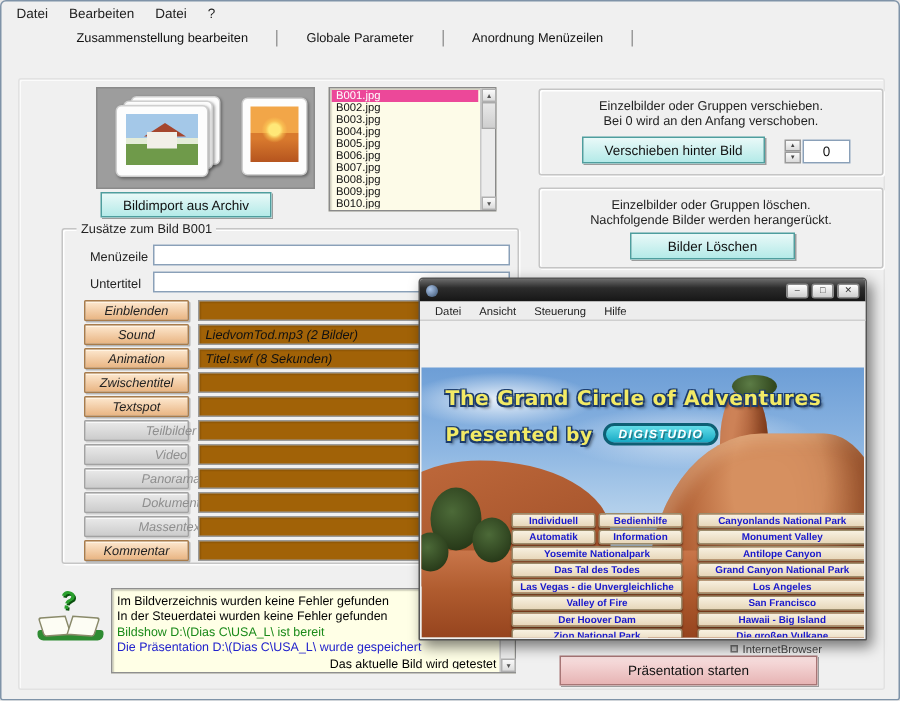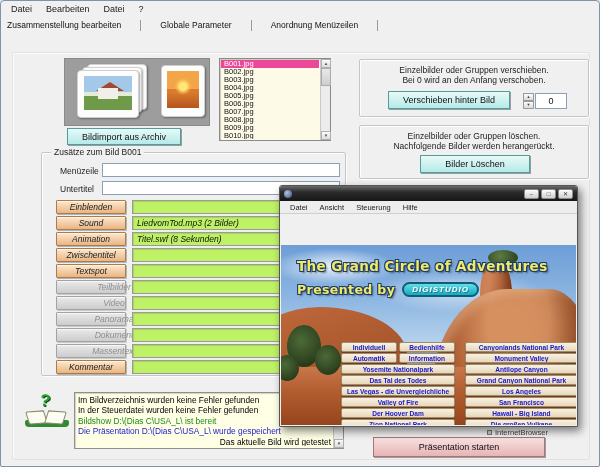--- a/index.html
+++ b/index.html
@@ -6,21 +6,21 @@
   html,body { width:600px; height:467px; background:#e8e8e8; font-family:"Liberation Sans",sans-serif; }
   .window { position:relative; width:600px; height:467px; background:#f0f0f0;
             border:1px solid #7f93a8; border-radius:4px 4px 2px 2px; overflow:hidden; }
   .titlebar { height:17px; background:linear-gradient(#f5f9fd,#dde8f4 45%,#cfdeee);
               display:flex; align-items:center; padding:0 5px; border-bottom:1px solid #c3cfdc; }
   .app-icon { width:9px; height:9px; border-radius:2px; margin-right:5px;
               background:linear-gradient(135deg,#9a5a48,#4a241c); flex:none; }
   .title { font-size:9px; color:#3c3c3c; white-space:nowrap; }
   .menubar { display:flex; align-items:center; height:15px; padding:0 3px; }
   .menu-item { font-size:9px; color:#222; padding:1px 7px; }
-  .tabbar { display:flex; align-items:center; height:18px; }
+  .tabbar { display:flex; align-items:center; height:18px; padding-left:44px; }
   .tab { font-size:8.5px; color:#111; padding:2px 6px; white-space:nowrap; }
   .tab-sep { width:1px; height:11px; background:#9a9a9a; margin:0 13px; }
   .frame { position:absolute; left:11px; top:51px; width:578px; height:408px;
            border:1px solid #e2e2e2; box-shadow:inset 1px 1px 0 #fbfbfb; border-radius:2px; }
 
   
   .thumb-box { position:absolute; left:63px; top:57px; width:146px; height:68px;
                background:#9d9d9d; border:1px solid #8a8a8a; overflow:hidden; }
   .slide { position:absolute; background:#fdfdfd; border:1px solid #cfcfcf; border-radius:4px;
            box-shadow:1px 1px 2px rgba(0,0,0,.35); }
@@ -69,21 +69,21 @@
   
   .zlabel { position:absolute; font-size:8.5px; color:#222; }
   .zinput { position:absolute; height:14px; background:#fff; border:1px solid #8aa0b8; font-size:8.5px;
             padding:0 3px; font-family:"Liberation Sans",sans-serif; }
   .zrow { position:absolute; left:0; width:100%; height:14px;font-style:italic; }
   .zbtn { position:absolute; left:14px; width:70px; height:14px; display:flex; align-items:center; justify-content:center;
           font-size:8.5px; color:#222; background:linear-gradient(#fde8cf,#e9b583); border:1px solid #a87c4c;
           box-shadow:inset 0 1px 0 #fff3e2, 1px 1px 0 rgba(0,0,0,.25); border-radius:1px; }
   .zbtn.disabled { background:linear-gradient(#eaeaea,#cccccc); color:#8e8e8e; border:1px solid #a2a2a2;
                    box-shadow:inset 0 1px 0 #f8f8f8, 1px 1px 0 rgba(0,0,0,.15);padding-left:46px; }
-  .zfield { position:absolute; left:90px; width:211px; height:14px; background:#bef264; border:1px solid #9a9a9a;
+  .zfield { position:absolute; left:90px; width:211px; height:14px; background:#a16207; border:1px solid #9a9a9a;
             box-shadow:inset 1px 1px 1px rgba(0,0,0,.12); font-size:8.5px; line-height:12px; padding:0 4px;
             color:#111; white-space:nowrap; overflow:hidden; }
 
   
   .help-book { position:absolute; left:24px; top:393px; width:44px; height:36px; }
   .page { position:absolute; width:19px; height:13px; background:#fdfdf4; border:1px solid #8a8a6a; bottom:6px; }
   .page.l { left:2px; transform:skewX(14deg) rotate(-4deg); border-radius:2px 0 0 2px; }
   .page.r { left:21px; transform:skewX(-14deg) rotate(4deg); border-radius:0 2px 2px 0; }
   .book-cover { position:absolute; left:0; bottom:3px; width:44px; height:7px; background:#2e8b32; border-radius:2px 2px 4px 4px; }
   .qmark { position:absolute; left:15px; top:-3px; font-size:17px; font-weight:bold; color:#2aa02e;

